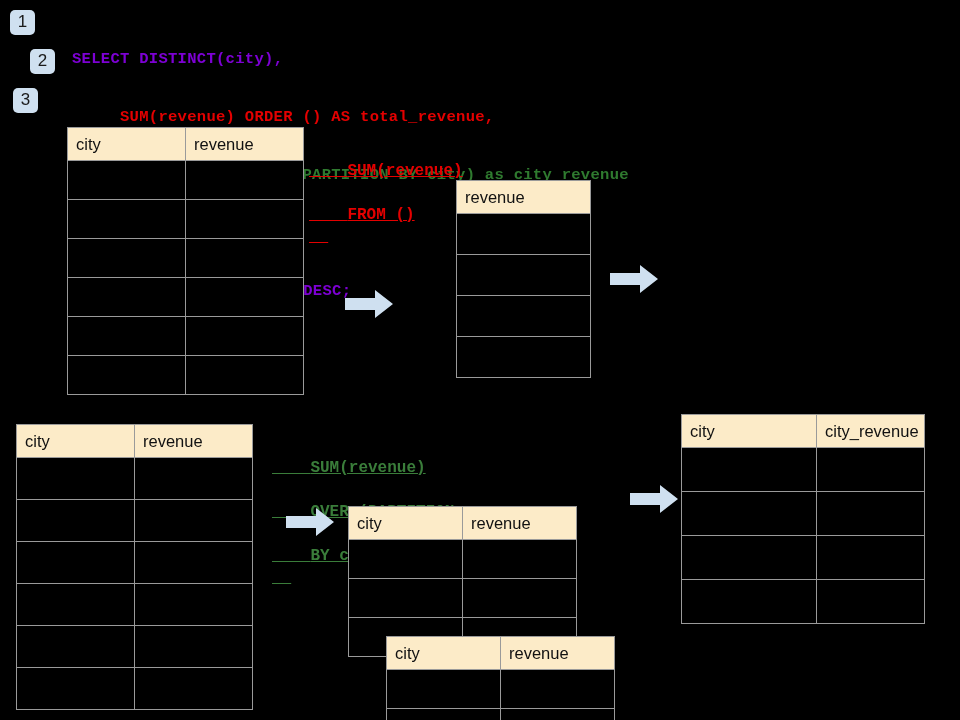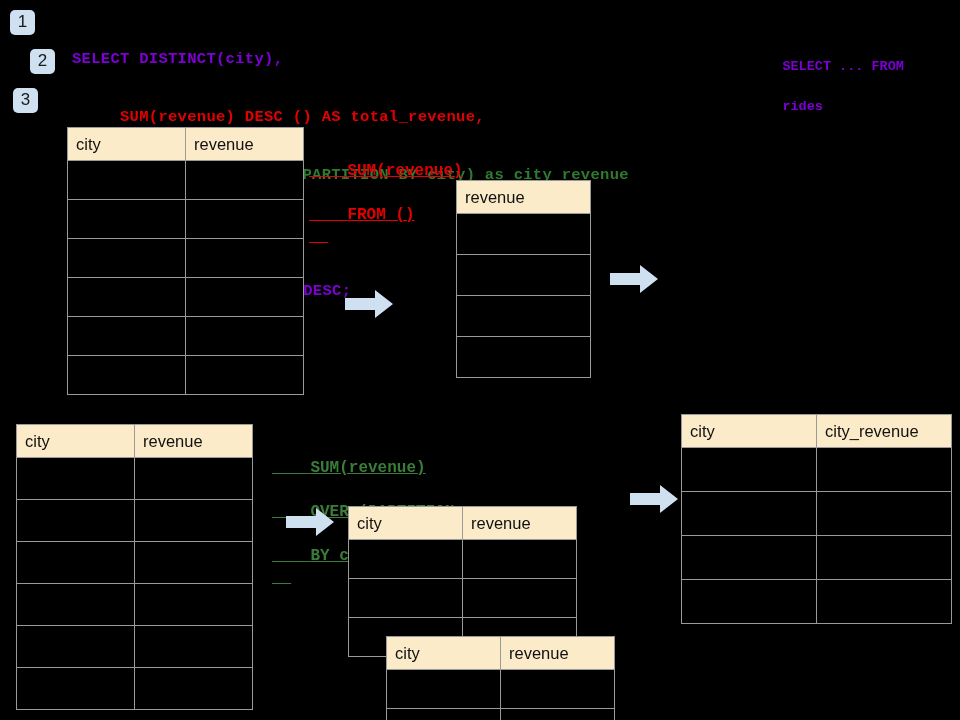--- a/index.html
+++ b/index.html
@@ -106,30 +106,26 @@
 <body>
 
 <div id="canvas">
 
   <div class="badge" style="left:10px; top:10px;">1</div>
   <div class="badge" style="left:30px; top:49px;">2</div>
   <div class="badge" style="left:13px; top:88px;">3</div>
 
   <div class="sql" style="left:72px; top:14px;">
     <span class="sql-line c-violet">SELECT DISTINCT(city),</span>
-    <span class="sql-line c-red" style="padding-left:48px;">SUM(revenue) DESC () AS total_revenue,</span>
+    <span class="sql-line c-red" style="padding-left:48px;">SUM(revenue) ORDER () AS total_revenue,</span>
     <span class="sql-line c-green" style="padding-left:48px;">SUM(revenue) OVER (PARTITION BY city) as city_revenue</span>
     <span class="sql-line c-violet" style="padding-left:20px;">FROM rides</span>
     <span class="sql-line c-violet" style="padding-left:20px;">ORDER by city_revenue DESC;</span>
   </div>
 
-  <div class="side-note" style="left:750px; top:37px;">
-    <span>SELECT ... FROM</span><br>
-    <span>rides</span>
-  </div>
 
   <div class="anno red" style="left:309px; top:138px;">
     <span>SUM(revenue)</span><br>
     <span>FROM ()</span>
   </div>
 
   <div class="anno green" style="left:272px; top:435px;">
     <span>SUM(revenue)</span><br>
     <span>OVER (PARTITION</span><br>
     <span>BY city)</span>
@@ -267,21 +263,21 @@
           <td></td>
         </tr>
 
     </tbody>
   </table>
 
   <table class="tbl" style="left:681px; top:414px;">
     <thead>
       <tr>
         <th style="width:135px;">city</th>
-        <th style="width:135px;">city_revenue</th>
+        <th style="width:108px;">city_revenue</th>
       </tr>
     </thead>
     <tbody>
       <tr>
           <td style="height:44px;"></td>
           <td></td>
         </tr>
       <tr>
           <td style="height:44px;"></td>
           <td></td>

